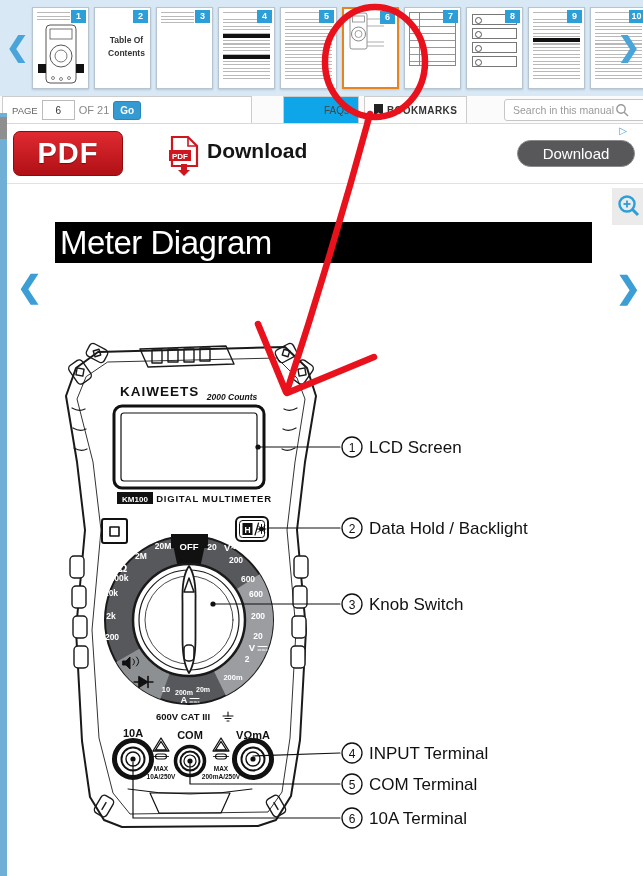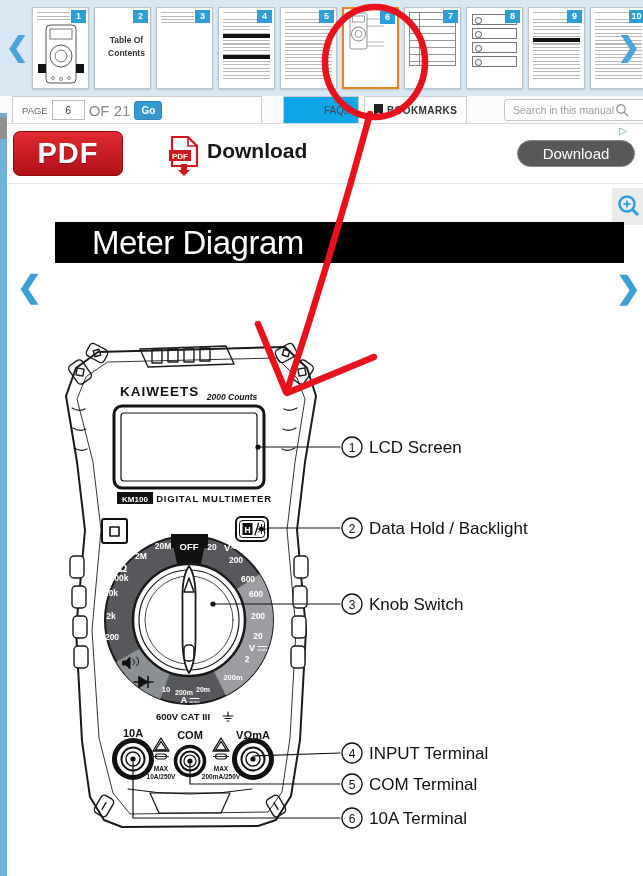--- a/index.html
+++ b/index.html
@@ -26,21 +26,21 @@
   .t-table{position:absolute;left:4px;top:4px;right:4px;bottom:22px;border:1px solid #888;
            background:repeating-linear-gradient(to bottom,transparent 0 6px,#999 6px 7px);}
   .t-col{position:absolute;left:14px;top:4px;bottom:22px;width:1px;background:#888;}
   .t-box{position:absolute;left:5px;right:5px;height:11px;border:1px solid #777;box-sizing:border-box;}
   .t-box .sq{position:absolute;left:2px;top:2px;width:5px;height:5px;border:1px solid #555;border-radius:50%;}
 
   
   .toolbar{position:absolute;left:0;top:96px;width:643px;height:28px;background:#fbfbfb;border-bottom:1px solid #d9d9d9;box-sizing:border-box;}
   .tab{position:absolute;top:0;height:27px;background:#fff;border:1px solid #ccc;border-bottom:none;
        box-sizing:border-box;display:flex;align-items:center;gap:4px;padding:0 9px;font-size:10px;color:#444;cursor:pointer;}
-  .tab-page{left:12px;width:250px;}
+  .tab-page{left:2px;width:250px;}
   .tab-faqs{left:283px;background:#0ea5e9;padding-left:40px;}
   .tab-bookmarks{left:364px;background:#fdfdfd;font-weight:bold;color:#333;letter-spacing:.4px;}
   .page-input{width:27px;height:16px;border:1px solid #bbb;font-size:10px;text-align:center;color:#333;}
   .go-btn{background:#3599d2;color:#fff;border:1px solid #2b85ba;border-radius:3px;font-size:10px;font-weight:bold;
           height:19px;padding:0 6px;cursor:pointer;}
   .bm-icon{display:inline-block;width:9px;height:12px;background:#222;
            clip-path:polygon(0 0,100% 0,100% 100%,50% 70%,0 100%);}
   .search-wrap{position:absolute;right:-8px;top:3px;width:147px;height:22px;}
   .search-input{width:100%;height:100%;border:1px solid #c6c6c6;border-radius:3px;box-sizing:border-box;
                 font-size:10.5px;padding:0 22px 0 8px;color:#333;}
@@ -55,21 +55,21 @@
            text-shadow:0 1px 1px rgba(0,0,0,.4);}
   .pdficon{position:absolute;left:160px;top:11px;}
   .dl-word{position:absolute;left:200px;top:15px;font-size:21px;font-weight:bold;color:#151515;}
   .ad-marker{position:absolute;right:16px;top:1px;font-size:10px;color:#4a9fd8;cursor:pointer;}
   .dl-pill{position:absolute;right:8px;top:16px;width:118px;height:27px;border-radius:14px;background:#58585b;
            border:1px solid #8a8a8a;color:#fff;font-family:"Liberation Sans",sans-serif;font-size:15px;cursor:pointer;}
 
   
   .content{position:absolute;left:7px;top:184px;width:636px;height:692px;background:#fff;}
   .zoombox{position:absolute;right:0;top:4px;width:31px;height:37px;background:#ebebeb;cursor:pointer;}
-  .titlebar{position:absolute;left:48px;top:38px;width:537px;height:41px;background:#000;display:flex;align-items:center;padding-left:32px;}
+  .titlebar{position:absolute;left:48px;top:38px;width:537px;height:41px;background:#000;display:flex;align-items:center;}
   .titlebar span{color:#fff;font-size:33px;letter-spacing:-.5px;padding-left:5px;white-space:nowrap;}
   .pg-chevron{position:absolute;font-size:30px;font-weight:bold;color:#3d9ed6;cursor:pointer;line-height:1;}
   .pg-prev{left:10px;top:88px;} .pg-next{right:2px;top:89px;}
   .diagram-svg{position:absolute;left:0;top:146px;}
 
   
   .lstrip{position:absolute;left:0;top:113px;width:7px;height:763px;background:#70b0d6;cursor:pointer;}
   .lthumb{position:absolute;left:0;top:117px;width:7px;height:22px;background:#8f8f8f;cursor:pointer;}
 
   
@@ -173,21 +173,21 @@
       </div>
 
     </div>
     <div class="tb-chevron tb-next">❯</div>
   </div>
 
   <div class="toolbar">
     <div class="tab tab-page">
       <span style="color:#666;font-size:9.5px;">PAGE</span>
       <input class="page-input" value="6" style="">
-      <span style="color:#888;font-size:15px;">OF 21</span>
+      <span style="color:#888;font-size:11px;">OF 21</span>
       <button class="go-btn">Go</button>
     </div>
     <div class="tab tab-faqs">
       <span>FAQs</span>
     </div>
     <div class="tab tab-bookmarks">
       <span class="bm-icon"></span>
       <span>BOOKMARKS</span>
     </div>
     <div class="search-wrap">

